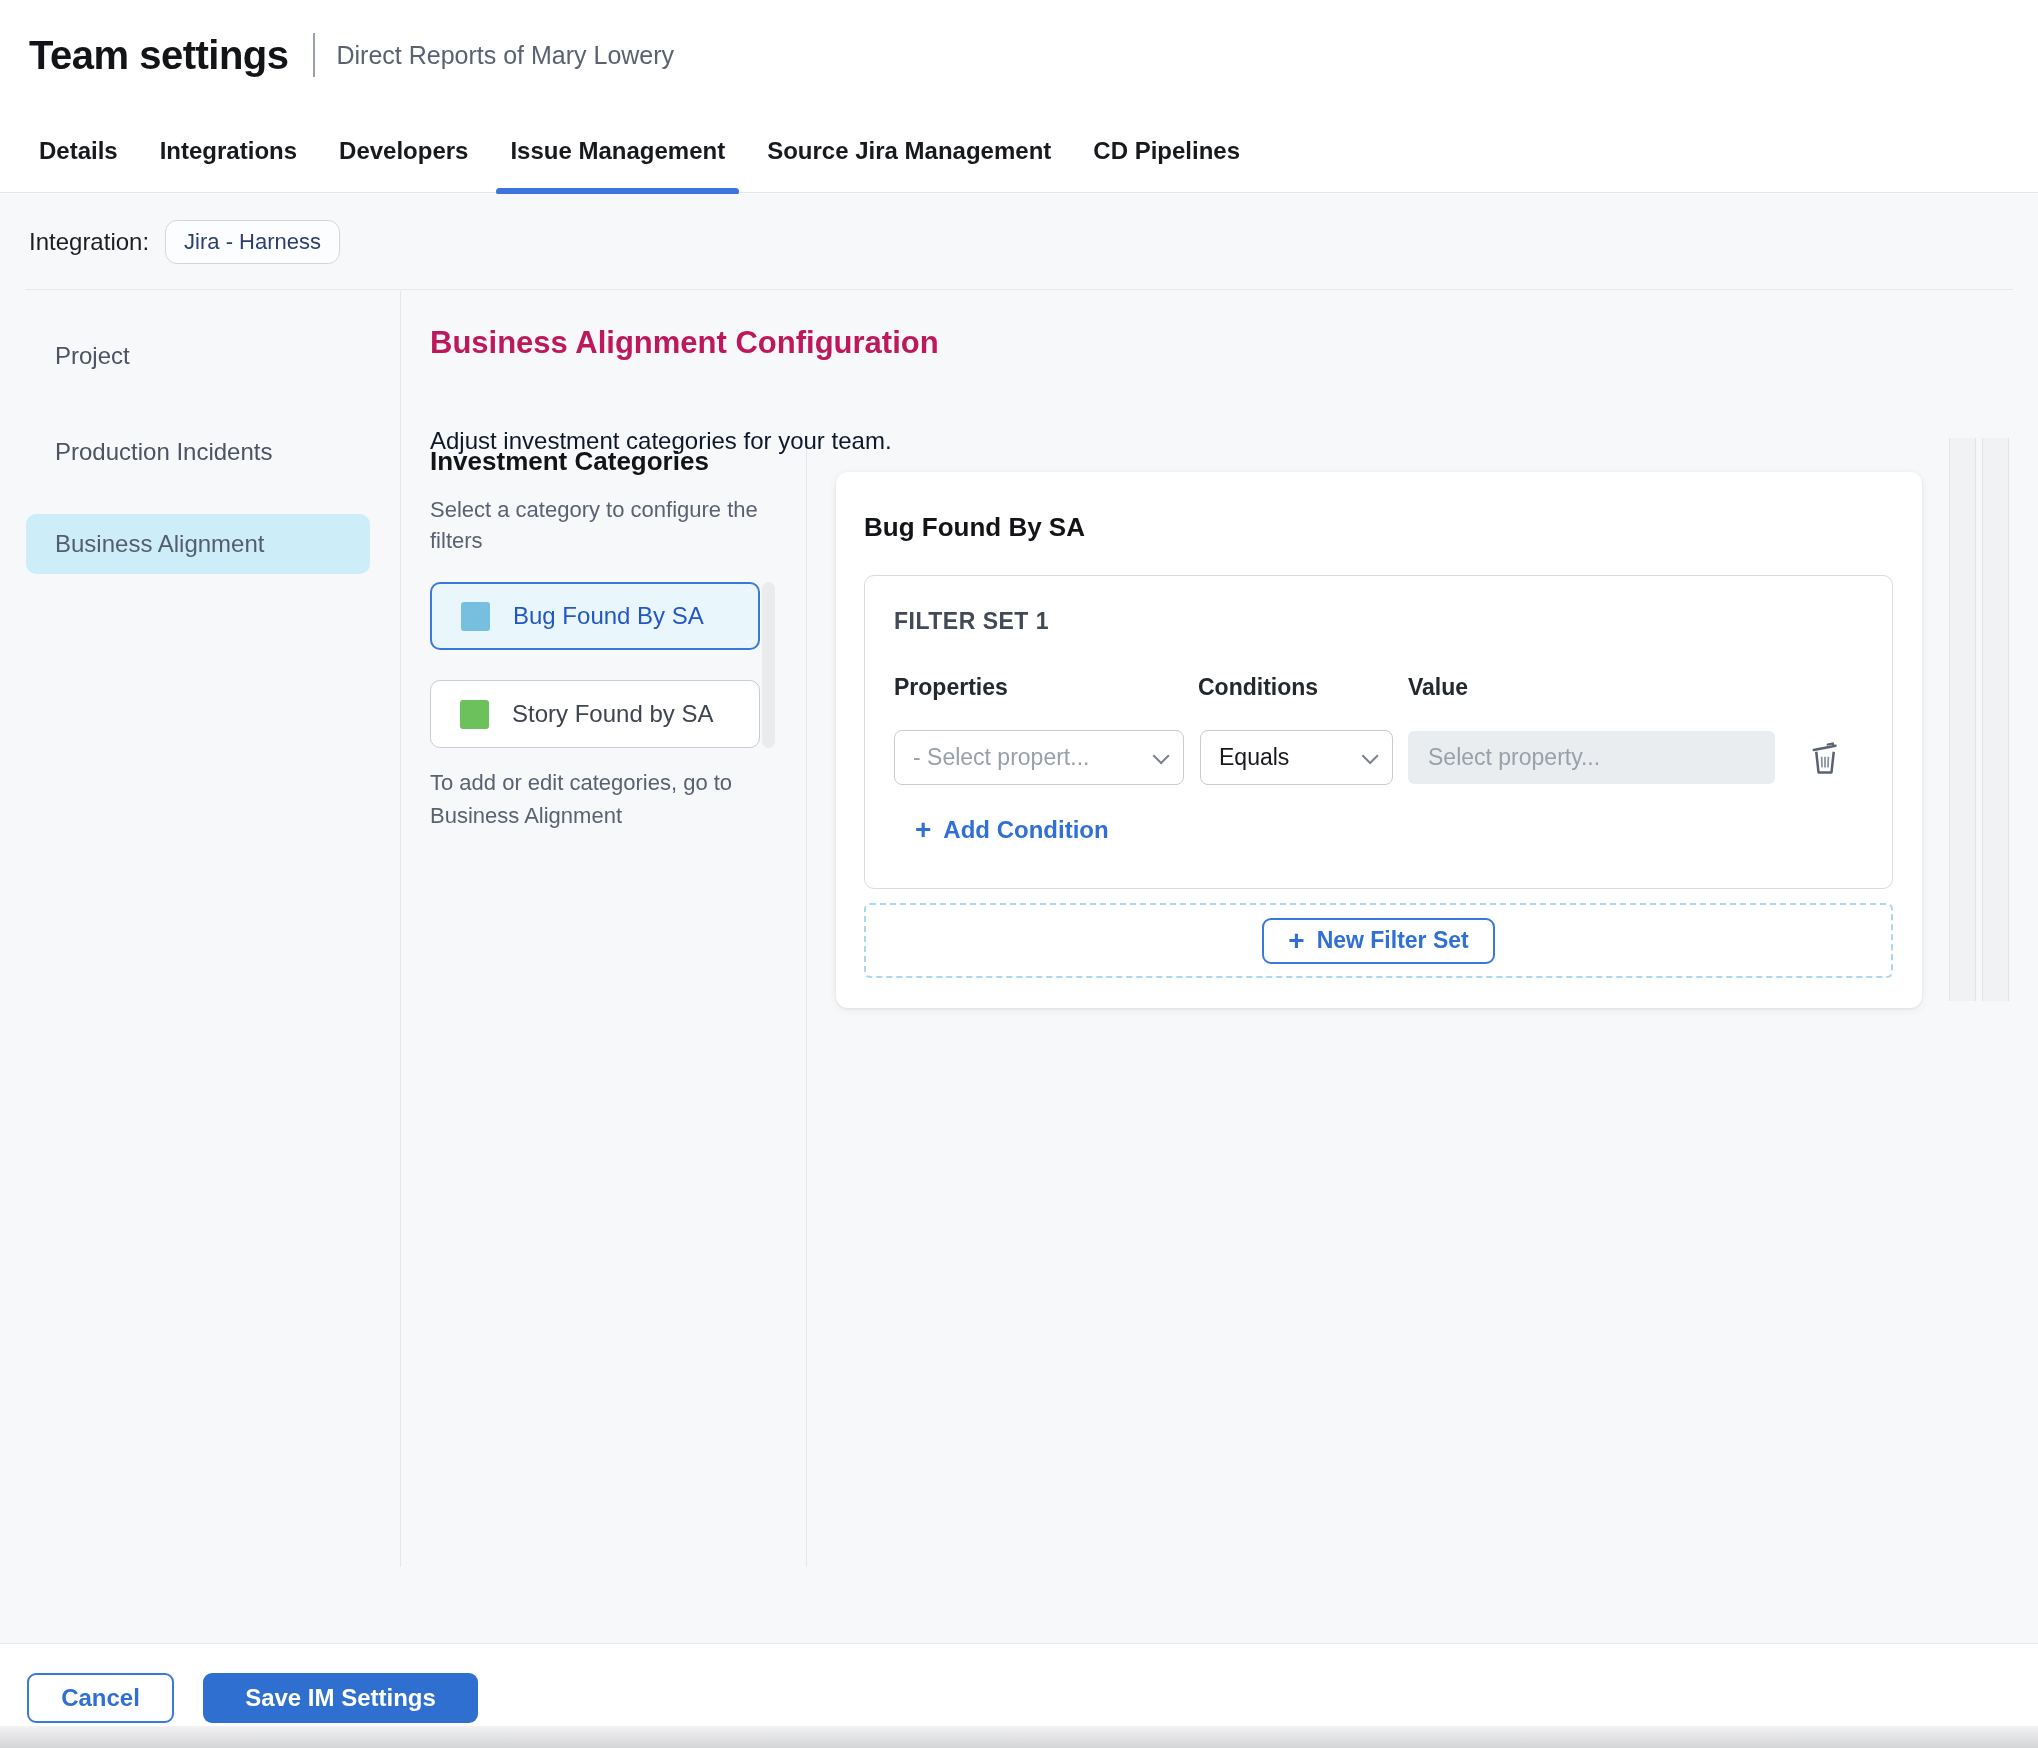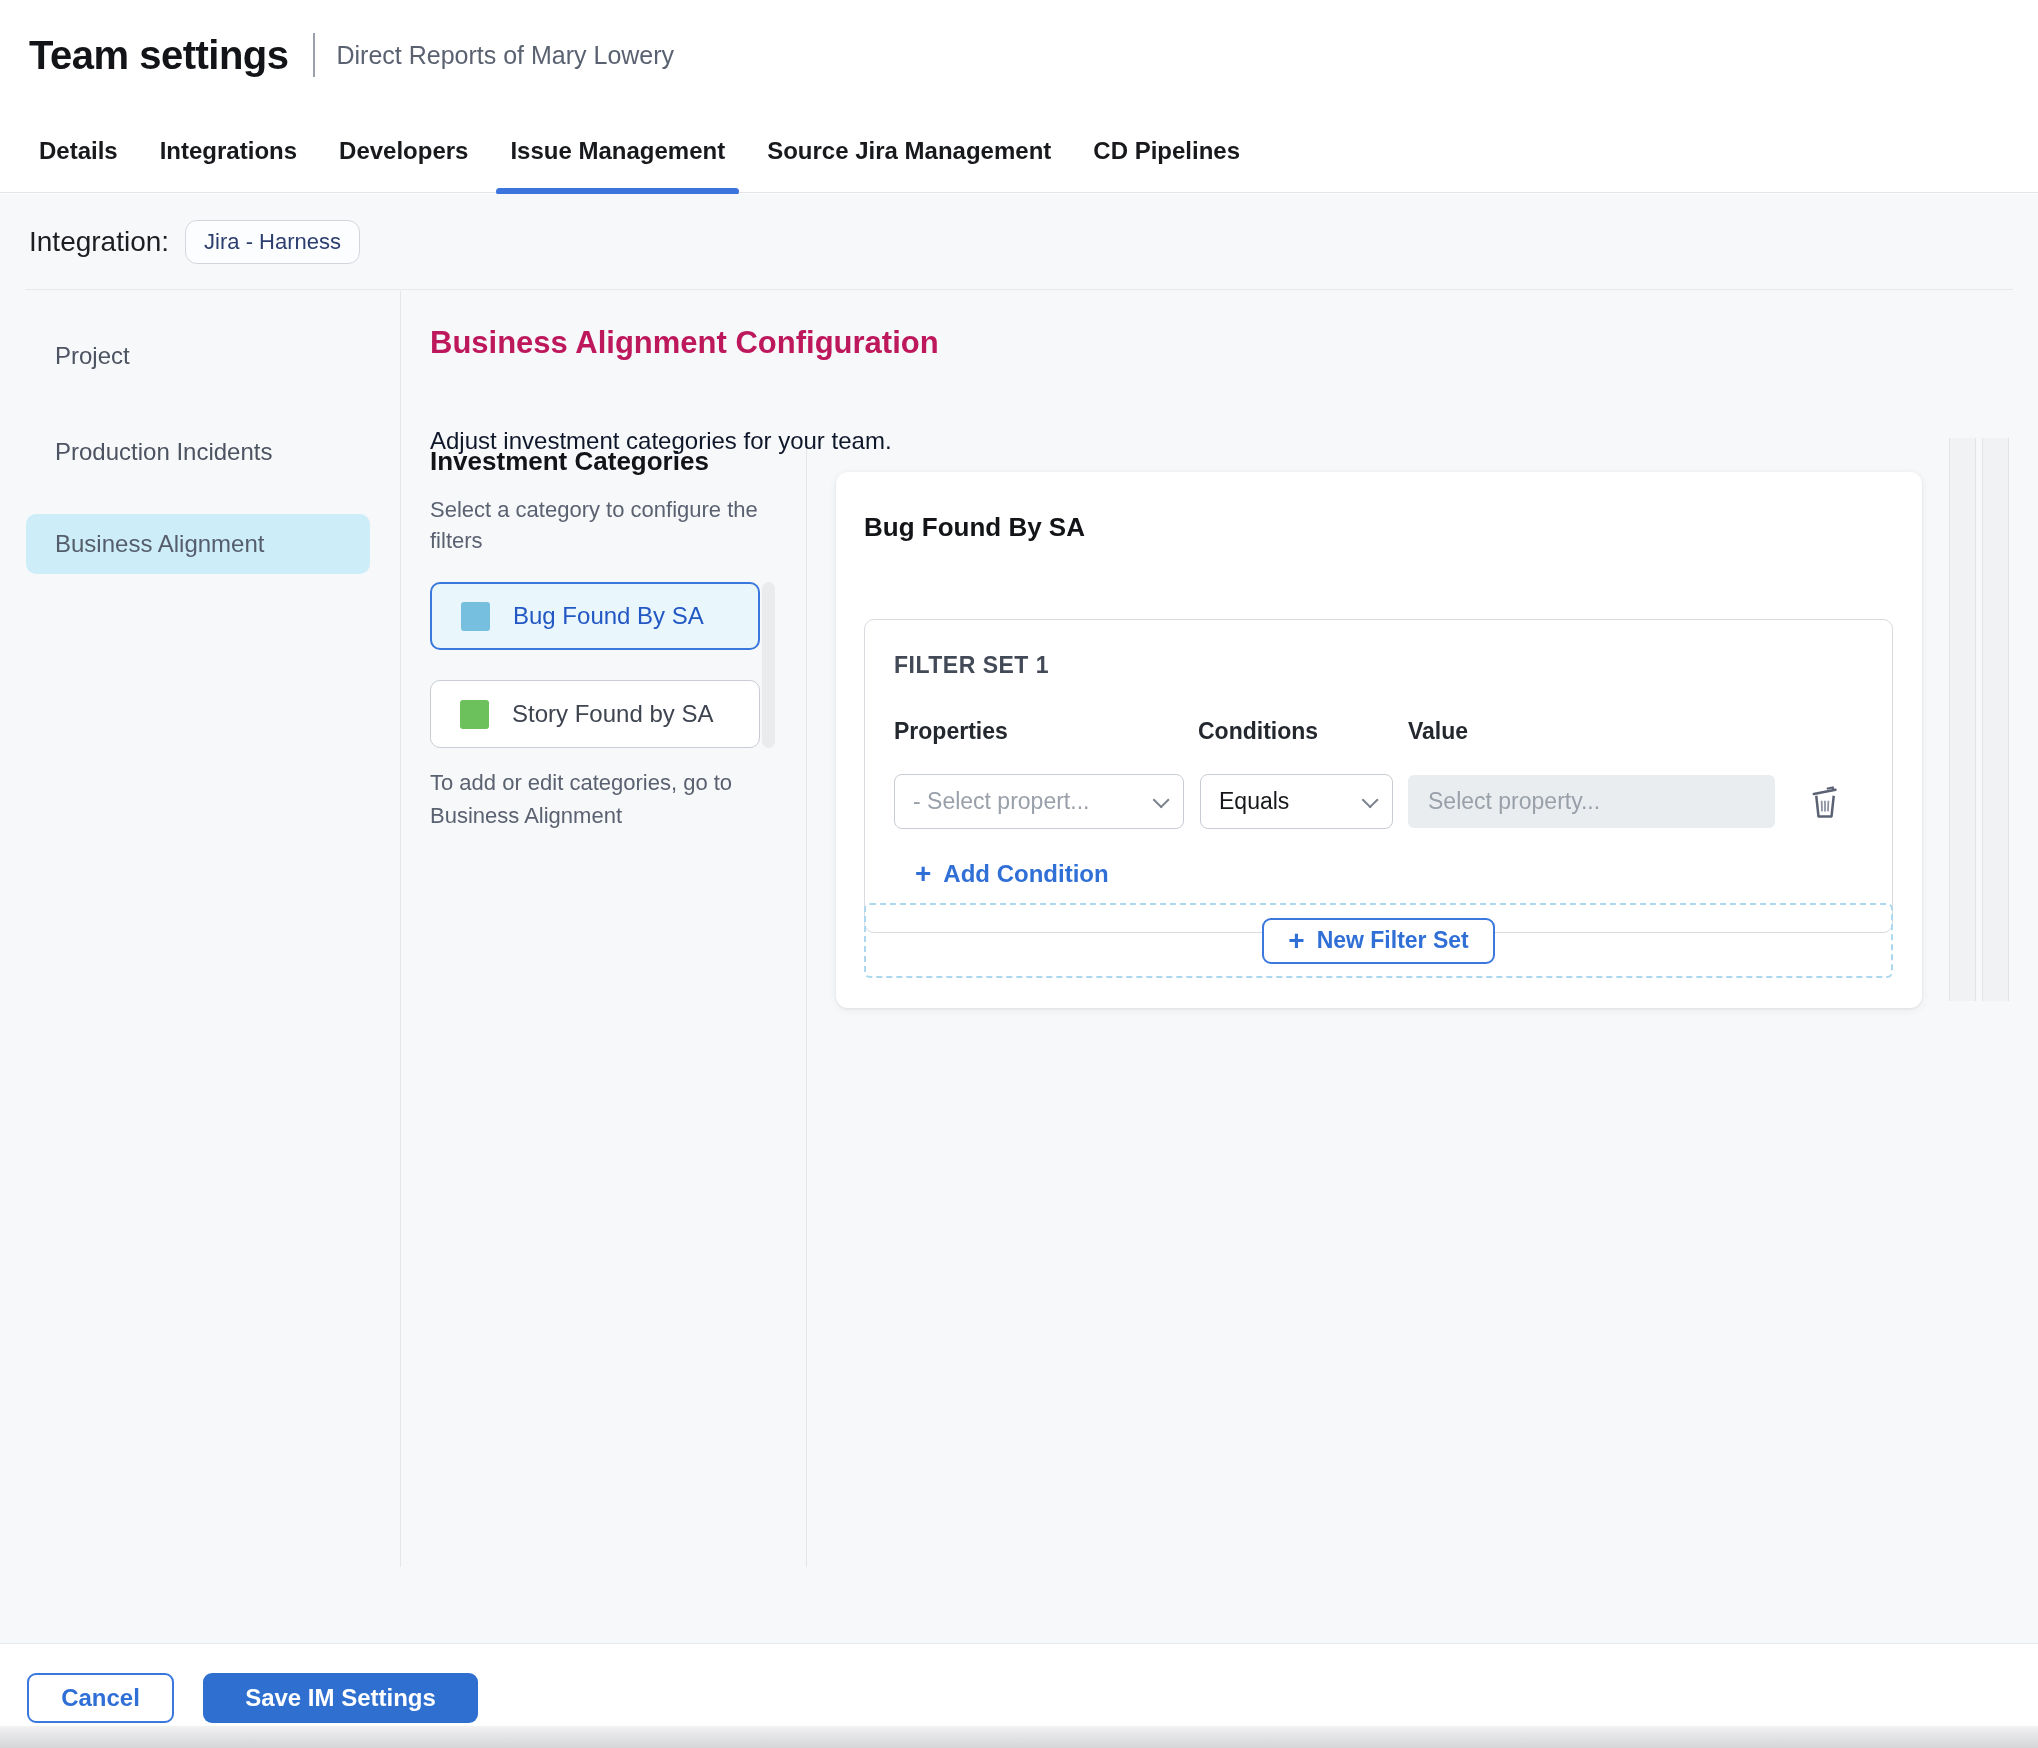--- a/index.html
+++ b/index.html
@@ -13,21 +13,21 @@
   .title-sep { width:2px; height:44px; background:#9aa0ac; margin:0 22px 0 24px; }
   .page-subtitle { font-size:25px; color:#5a6170; }
 
   
   .tabbar { position:absolute; left:0; top:110px; width:2038px; height:83px; background:#ffffff; border-bottom:1px solid #e3e5e8; display:flex; align-items:center; padding-left:39px; }
   .tab { position:relative; height:83px; display:flex; align-items:center; margin-right:42px; font-size:24px; font-weight:700; color:#17191c; cursor:pointer; white-space:nowrap; }
   .tab.active::after { content:""; position:absolute; left:-14px; right:-14px; bottom:-2px; height:7px; background:#3b74dc; border-radius:6px; }
 
   
   .integration-row { position:absolute; left:0; top:194px; width:2038px; height:96px; background:#f7f8fa; display:flex; align-items:center; padding-left:29px; }
-  .integration-label { font-size:28px; color:#1c1e22; margin-right:16px; }
+  .integration-label { font-size:24px; color:#1c1e22; margin-right:16px; }
   .chip { font-size:22px; color:#2c3e6f; background:#fcfdfe; border:1px solid #d3d7dd; border-radius:12px; padding:8px 18px; cursor:pointer; }
   .row-rule { position:absolute; left:25px; top:289px; width:1988px; height:1px; background:#e6e8eb; }
 
   
   .content-bg { position:absolute; left:0; top:290px; width:2038px; height:1353px; background:#f7f8fa; }
   .v-divider-1 { position:absolute; left:400px; top:291px; width:1px; height:1276px; background:#e4e6e9; }
   .v-divider-2 { position:absolute; left:806px; top:445px; width:1px; height:1122px; background:#e4e6e9; }
 
   
   .side-item { position:absolute; left:26px; width:344px; height:60px; display:flex; align-items:center; padding-left:29px; font-size:24px; color:#4c5361; border-radius:10px; cursor:pointer; }
@@ -43,21 +43,21 @@
   .cat-btn { position:absolute; left:430px; width:330px; height:68px; display:flex; align-items:center; padding-left:29px; border-radius:10px; cursor:pointer; font-size:24px; }
   .cat-btn .swatch { width:29px; height:29px; border-radius:3px; margin-right:23px; flex:0 0 auto; }
   .cat-btn.selected { top:582px; background:#e9f6fc; border:2px solid #3a78dd; color:#2257c4; }
   .cat-btn.plain { top:680px; background:#ffffff; border:1px solid #c9cdd3; color:#3e4450; }
   .cat-scrollbar { position:absolute; left:762px; top:582px; width:13px; height:166px; background:#e9ebed; border-radius:7px; }
   .cat-footnote { position:absolute; left:430px; top:766px; width:330px; font-size:22px; line-height:33px; color:#5a6170; }
 
   
   .card { position:absolute; left:836px; top:472px; width:1086px; height:536px; background:#ffffff; border-radius:12px; box-shadow:0 1px 3px rgba(60,64,67,.10), 0 2px 10px rgba(60,64,67,.06); }
   .card-title { position:absolute; left:28px; top:40px; font-size:26px; font-weight:700; color:#121417; }
-  .filter-set { position:absolute; left:28px; top:103px; width:1029px; height:314px; border:1px solid #d8dbe0; border-radius:10px; background:#ffffff;margin-top:44px; }
+  .filter-set { position:absolute; left:28px; top:103px; width:1029px; height:314px; border:1px solid #d8dbe0; border-radius:10px; background:#ffffff; }
   .fs-title { position:absolute; left:29px; top:32px; font-size:23px; font-weight:700; color:#434a57; letter-spacing:0.5px; }
   .fs-col-head { position:absolute; top:98px; font-size:23px; font-weight:700; color:#23272e; }
   .col-properties { left:29px; }
   .col-conditions { left:333px; }
   .col-value { left:543px; }
 
   .select { position:absolute; top:154px; height:55px; background:#ffffff; border:1px solid #c7ccd2; border-radius:8px; display:flex; align-items:center; justify-content:space-between; padding:0 18px; font-size:23px; cursor:pointer; }
   .select-properties { left:29px; width:290px; color:#99a0a9; }
   .select-conditions { left:335px; width:193px; color:#16181b; }
   .chev { width:12px; height:12px; border-right:2px solid #7a828c; border-bottom:2px solid #7a828c; transform:rotate(45deg) translateY(-3px); flex:0 0 auto; margin-left:10px; }

